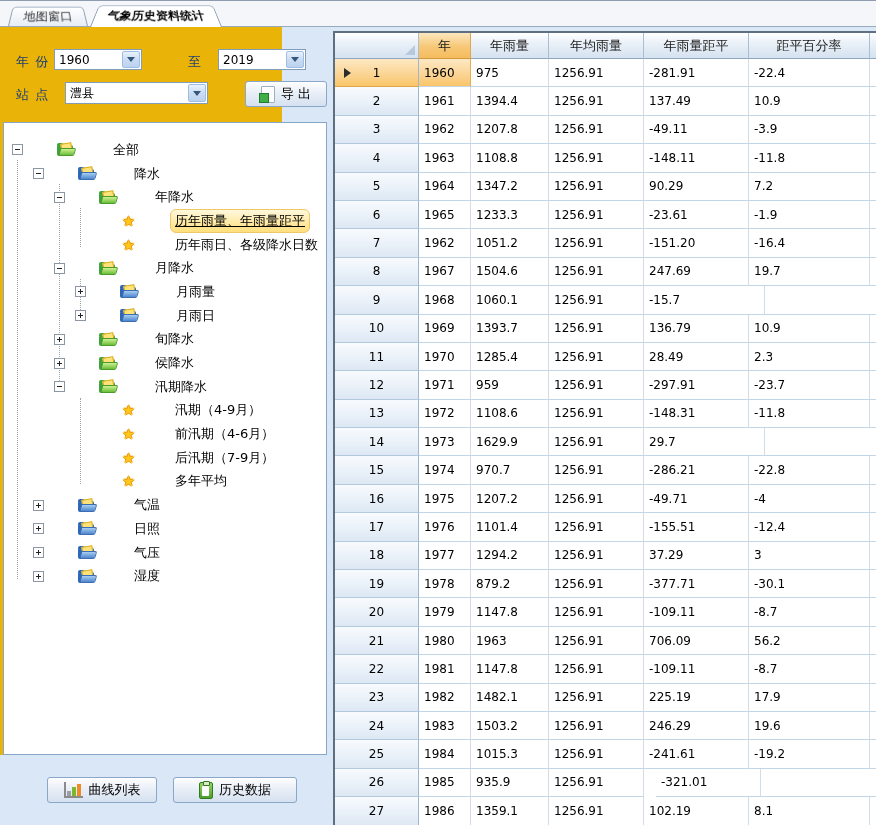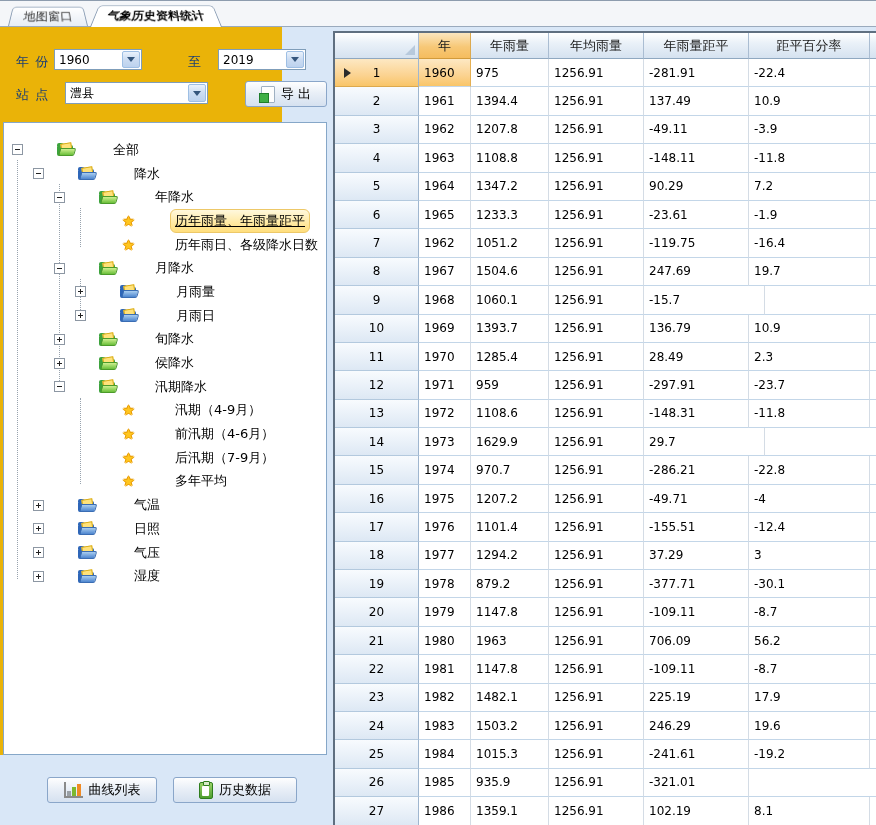--- a/index.html
+++ b/index.html
@@ -343,21 +343,21 @@
           <div class="cell" style="width: 95px;">1256.91</div>
           <div class="cell" style="width: 105px;">-23.61</div>
           <div class="cell" style="width: 121px;">-1.9</div>
           <div class="cell fill"></div>
         </div>
         <div class="g-row">
           <div class="rh">7</div>
           <div class="cell" style="width: 52px;">1962</div>
           <div class="cell" style="width: 78px; text-align: center;">1051.2</div>
           <div class="cell" style="width: 95px;">1256.91</div>
-          <div class="cell" style="width: 105px;">-119.75</div>
+          <div class="cell" style="width: 105px;">-151.20</div>
           <div class="cell" style="width: 121px;">-16.4</div>
           <div class="cell fill"></div>
         </div>
         <div class="g-row">
           <div class="rh">8</div>
           <div class="cell" style="width: 52px;">1967</div>
           <div class="cell" style="width: 78px;">1504.6</div>
           <div class="cell" style="width: 95px;">1256.91</div>
           <div class="cell" style="width: 105px;">247.69</div>
           <div class="cell" style="width: 121px;">19.7</div>
@@ -512,21 +512,21 @@
           <div class="cell" style="width: 95px;">1256.91</div>
           <div class="cell" style="width: 105px;">-241.61</div>
           <div class="cell" style="width: 121px;">-19.2</div>
           <div class="cell fill"></div>
         </div>
         <div class="g-row">
           <div class="rh">26</div>
           <div class="cell" style="width: 52px;">1985</div>
           <div class="cell" style="width: 78px;">935.9</div>
           <div class="cell" style="width: 95px;">1256.91</div>
-          <div class="cell" style="width: 105px;">-321.01</div>
+          <div class="cell" style="width: 105px; margin-left: 12px;">-321.01</div>
           <div class="cell fill"></div>
         </div>
         <div class="g-row">
           <div class="rh">27</div>
           <div class="cell" style="width: 52px;">1986</div>
           <div class="cell" style="width: 78px;">1359.1</div>
           <div class="cell" style="width: 95px;">1256.91</div>
           <div class="cell" style="width: 105px;">102.19</div>
           <div class="cell" style="width: 121px;">8.1</div>
           <div class="cell fill"></div>

